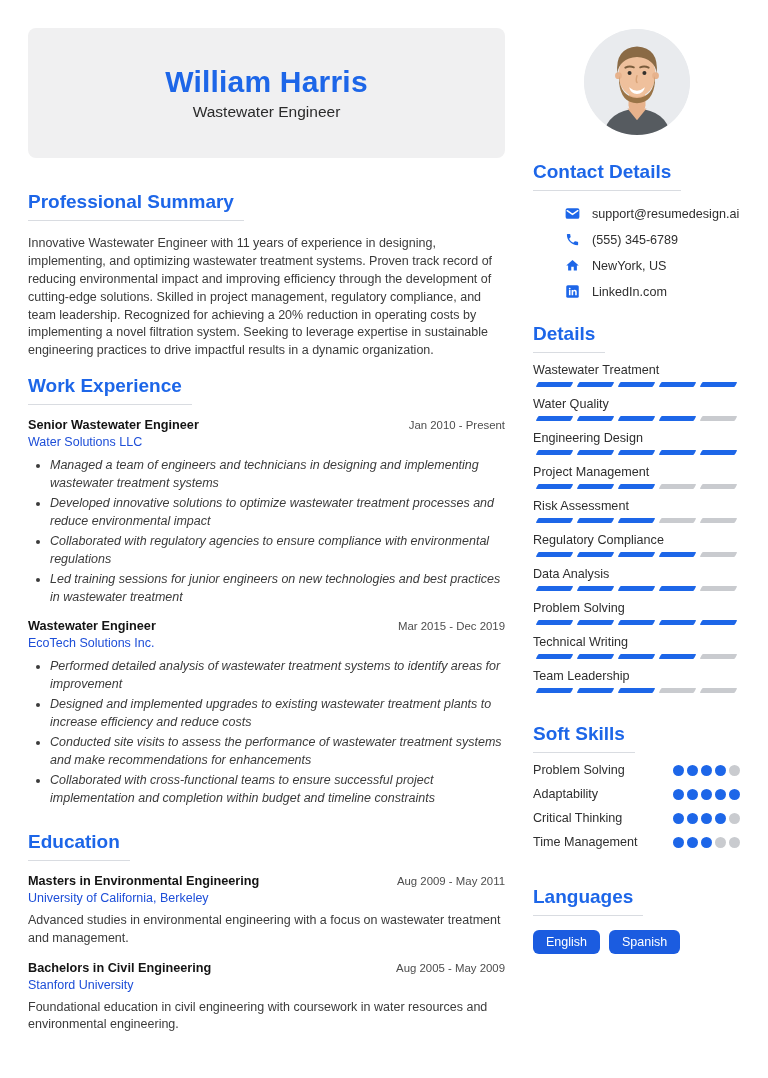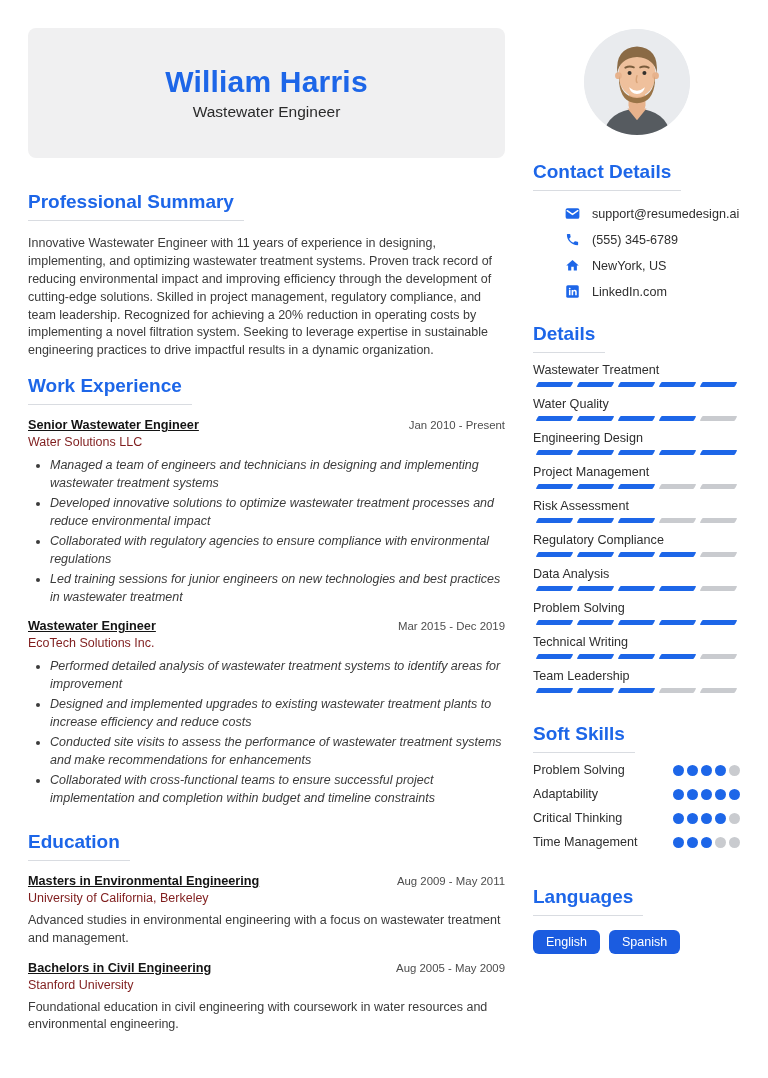--- a/index.html
+++ b/index.html
@@ -31,23 +31,23 @@
     border-bottom:1px solid var(--underline);
   }
   section{display:block;}
   .sec-summary{margin-top:33px;}
   .sec-exp{margin-top:15px;}
   .sec-edu{margin-top:24px;}
   .summary-text{margin:14px 0 0;font-size:12.5px;line-height:1.43;color:#3b3b3b;}
   
   .entry{margin-top:13px;}
   .entry-head{display:flex;justify-content:space-between;align-items:baseline;}
-  .entry-title{font-size:12.7px;font-weight:bold;color:#141414;text-decoration:underline;}
+  .entry-title{font-size:12.7px;font-weight:bold;color:#141414;}
   .entry-date{font-size:11.4px;color:#4d4d4d;white-space:nowrap;}
-  .entry-sub{margin-top:3px;font-size:12.5px;color:#7f1d1d;}
+  .entry-sub{margin-top:3px;font-size:12.5px;color:#1d4ed8;}
   .bullets{margin:8px 0 0;padding:0 0 0 22px;list-style:disc;}
   .bullets li{font-size:12.5px;line-height:1.4;color:#3b3b3b;margin-top:3px;font-style:italic;}
   .entry-desc{margin:7px 0 0;font-size:12.5px;line-height:1.42;color:#3b3b3b;}
   
   .avatar{width:106px;height:106px;border-radius:50%;overflow:hidden;margin:1px auto 26px;background:#e9ebee;}
   .avatar svg{display:block;width:100%;height:100%;}
   .sec-contact{margin-top:0;}
   .contact-list{list-style:none;margin:15px 0 0;padding:0;}
   .contact-list li{display:flex;align-items:center;gap:12px;margin-bottom:11px;font-size:12.6px;color:#2e2e2e;padding-left:32px;}
   .cicon{width:15px;height:15px;flex:0 0 15px;color:var(--accent);}

